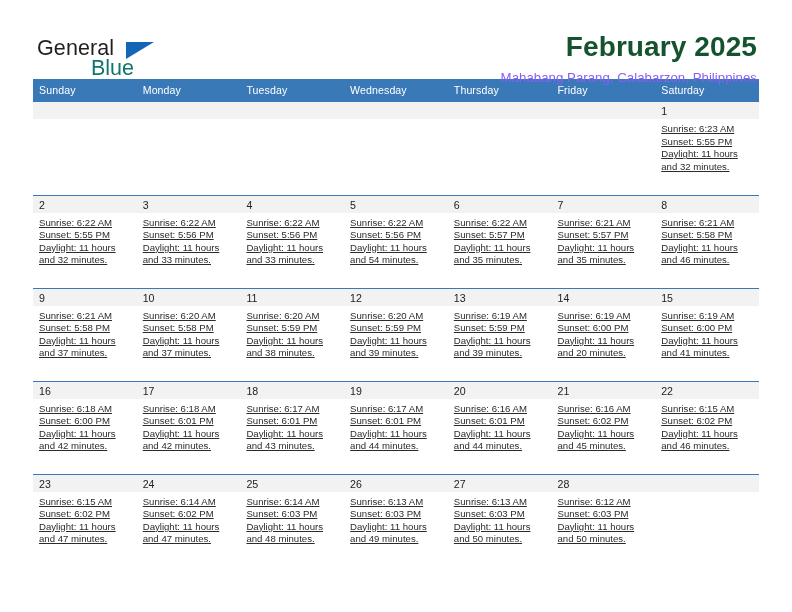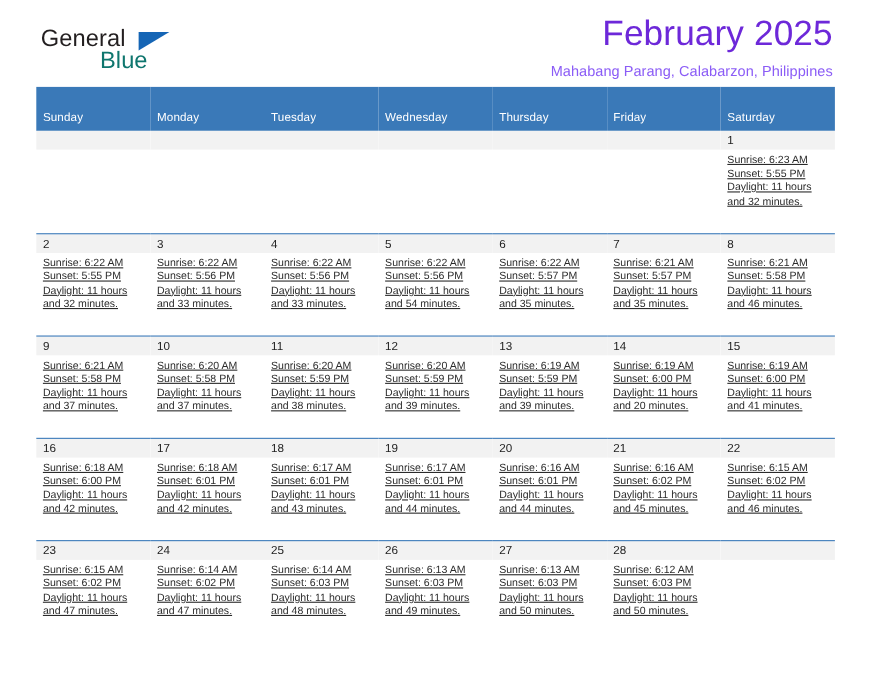--- a/index.html
+++ b/index.html
@@ -11,21 +11,21 @@
   }
   .page {
     position: relative;
     width: 792px; height: 612px;
     padding: 0 33px;
   }
 
   
   .masthead {
     display: flex;
-    align-items: flex-end;
+    align-items: center;
     justify-content: space-between;
     padding-top: 45px;
     height: 72px;
   }
   .logo { position: relative; width: 130px; height: 52px; }
   .logo-general {
     font-size: 21.5px;
     color: #231f20;
     letter-spacing: 0.1px;
     line-height: 1;
@@ -39,23 +39,23 @@
     border-bottom: 17px solid transparent;
   }
   .logo-blue {
     font-size: 21.5px;
     color: #0f766e;
     line-height: 1;
     position: absolute; top: 25px; left: 58px;
   }
   .titleblock { text-align: right; padding-right: 2px; }
   .cal-title {
-    font-size: 32px;
-    font-weight: normal;
-    color: #6d28d9;
+    font-size: 28px;
+    font-weight: bold;
+    color: #14532d;
     line-height: 1.05;
     letter-spacing: 0.1px;
   }
   .cal-subtitle {
     font-size: 13.2px;
     color: #8b5cf6;
     margin-top: 9px;
     letter-spacing: 0.05px;
   }
 
@@ -65,21 +65,21 @@
     border-collapse: collapse;
     table-layout: fixed;
     margin-top: 7px;
   }
   .calendar th {
     background: #3a79b8;
     color: #ffffff;
     font-size: 10.6px;
     font-weight: normal;
     text-align: left;
-    padding: 22px 0 6px 6px;
+    padding: 5px 0 6px 6px;
     letter-spacing: 0.1px;
   }
   .calendar td {
     vertical-align: top;
     border-top: 1.5px solid #3a79b8;
     padding: 0;
     height: 93px;
     background: #ffffff;
   }
   tr.week:first-child td { border-top: none; }

